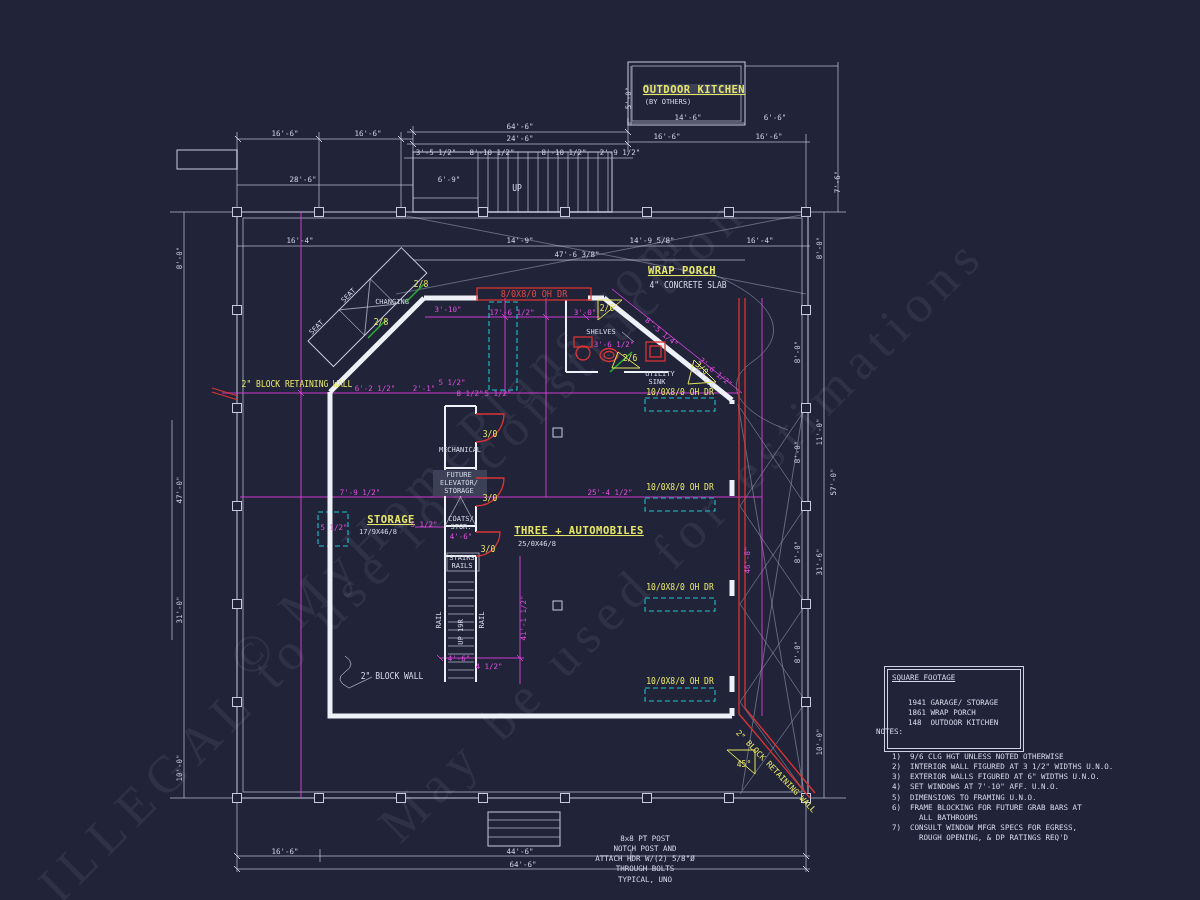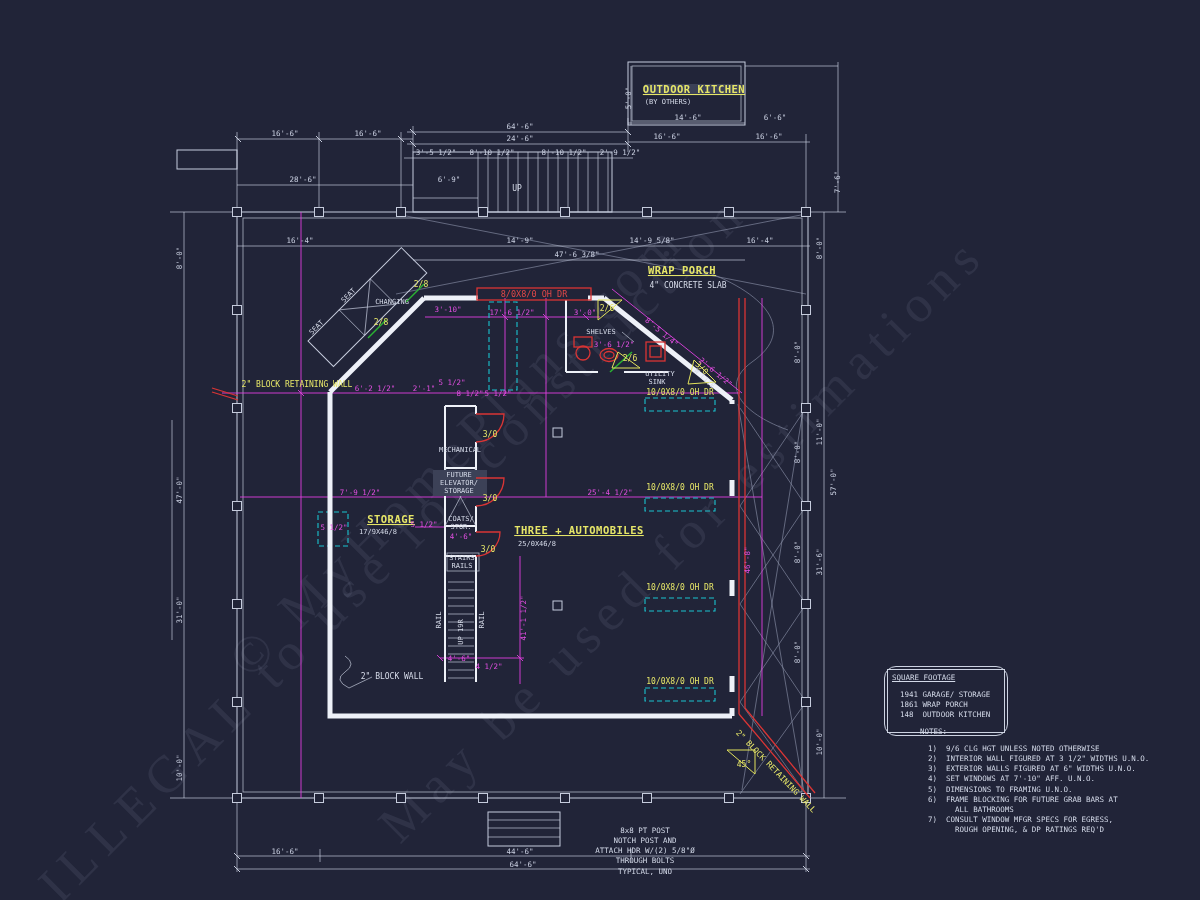--- a/index.html
+++ b/index.html
@@ -23,26 +23,26 @@
   .wall{stroke:#eef1f8;stroke-width:5;fill:none;}
   .wallthin{stroke:#eef1f8;stroke-width:2;fill:none;}
   .mag{stroke:#e03fe0;stroke-width:.9;fill:none;}
   .cyn{stroke:#1ac3cf;stroke-width:1.1;fill:none;stroke-dasharray:5 3;}
   .red{stroke:#d93535;stroke-width:1.3;fill:none;}
   .grn{stroke:#2ab332;stroke-width:1.5;fill:none;}
   .yel{stroke:#e3e35c;stroke-width:1;fill:none;}
   .hl{fill:#3c4157;}
   .post{fill:#212438;stroke:#c6ccdd;stroke-width:1;}
   
-  .ovl{position:absolute;color:#d3d9e8;border-radius:12px;}
-  pre{margin:8px;font:7.5px/1.35 "DejaVu Sans Mono",monospace;color:#d3d9e8;white-space:pre;}
+  .ovl{position:absolute;color:#d3d9e8;}
+  pre{margin:16px;font:7.5px/1.35 "DejaVu Sans Mono",monospace;color:#d3d9e8;white-space:pre;}
   .sqft{left:884px;top:666px;border:1px solid #cdd3e2;padding:2px;}
   .sqft-inner{border:1px solid #cdd3e2;padding:3px 6px 4px 4px;}
   .sqft-title{font:7.5px "DejaVu Sans Mono",monospace;text-decoration:underline;margin-bottom:2px;}
-  .notes{left:920px;top:727px;}
+  .notes{left:876px;top:727px;}
   .notes-title{font:7.5px "DejaVu Sans Mono",monospace;margin-bottom:2px;}
   .postnote{left:570px;top:818px;width:150px;text-align:center;}
   .postnote pre{}
 </style>
 </head>
 <body>
 
 <div id="stage">
 
   <svg id="plan" width="1200" height="900" viewBox="0 0 1200 900">

